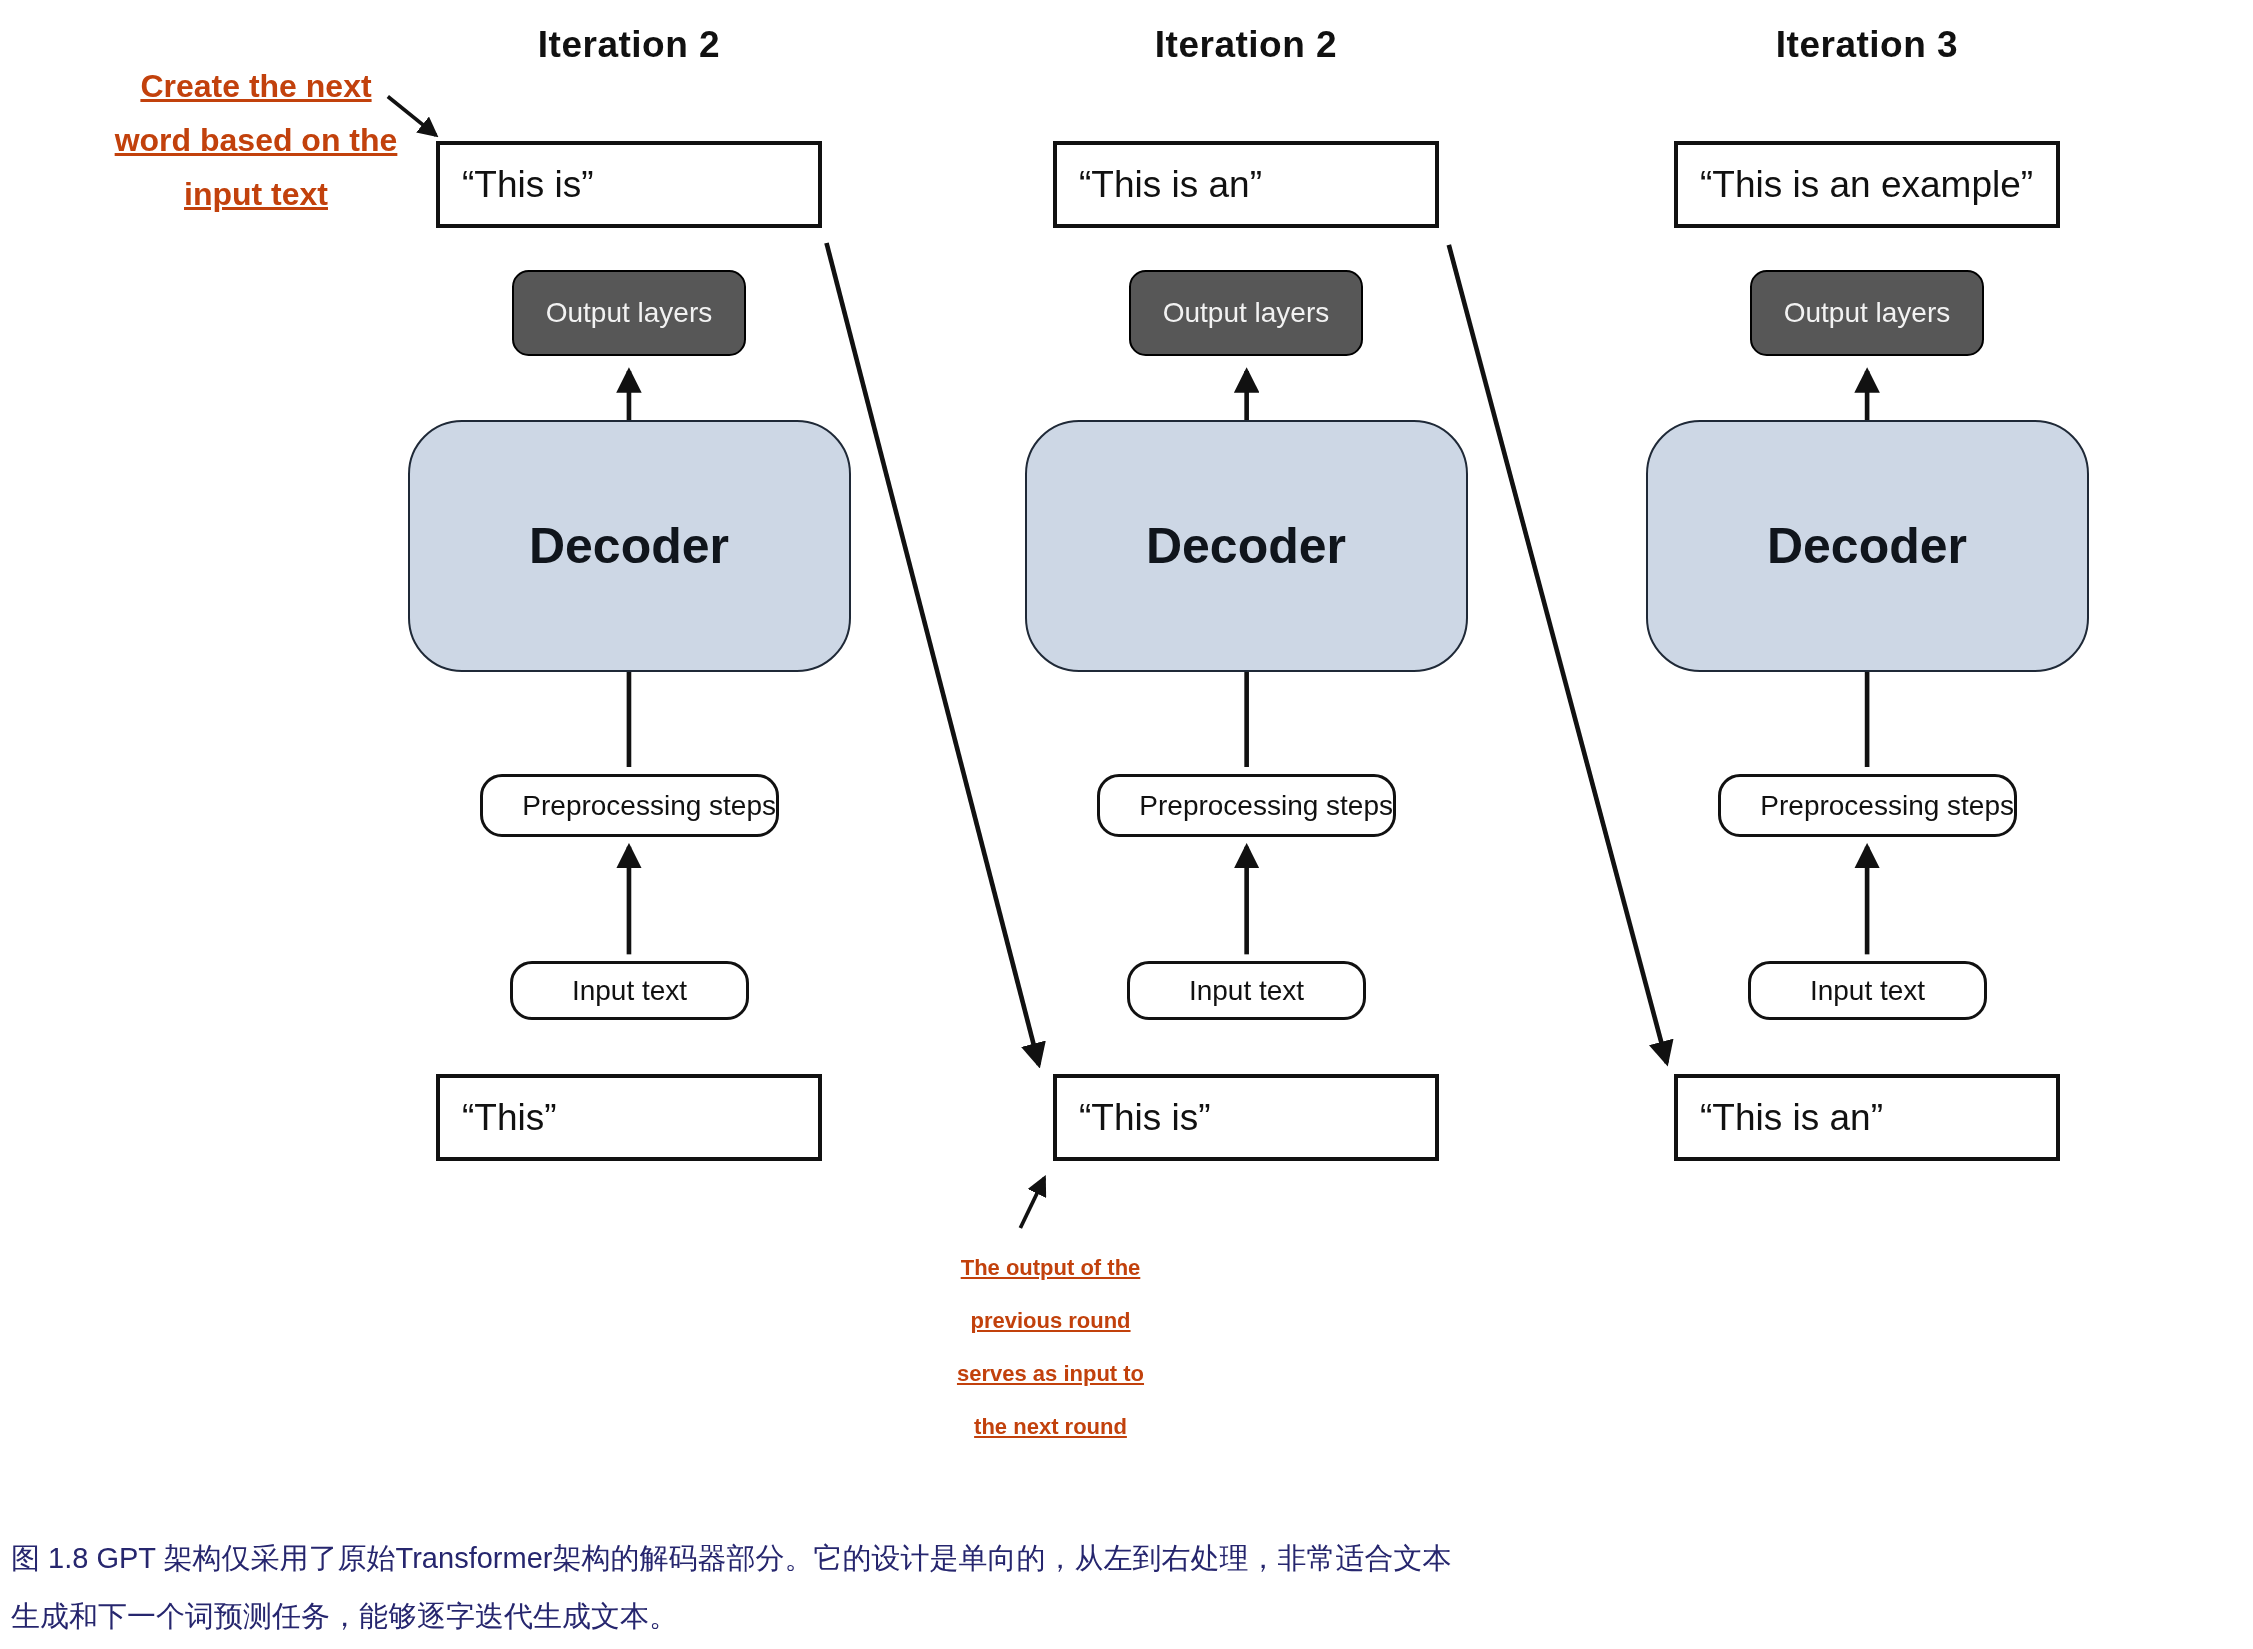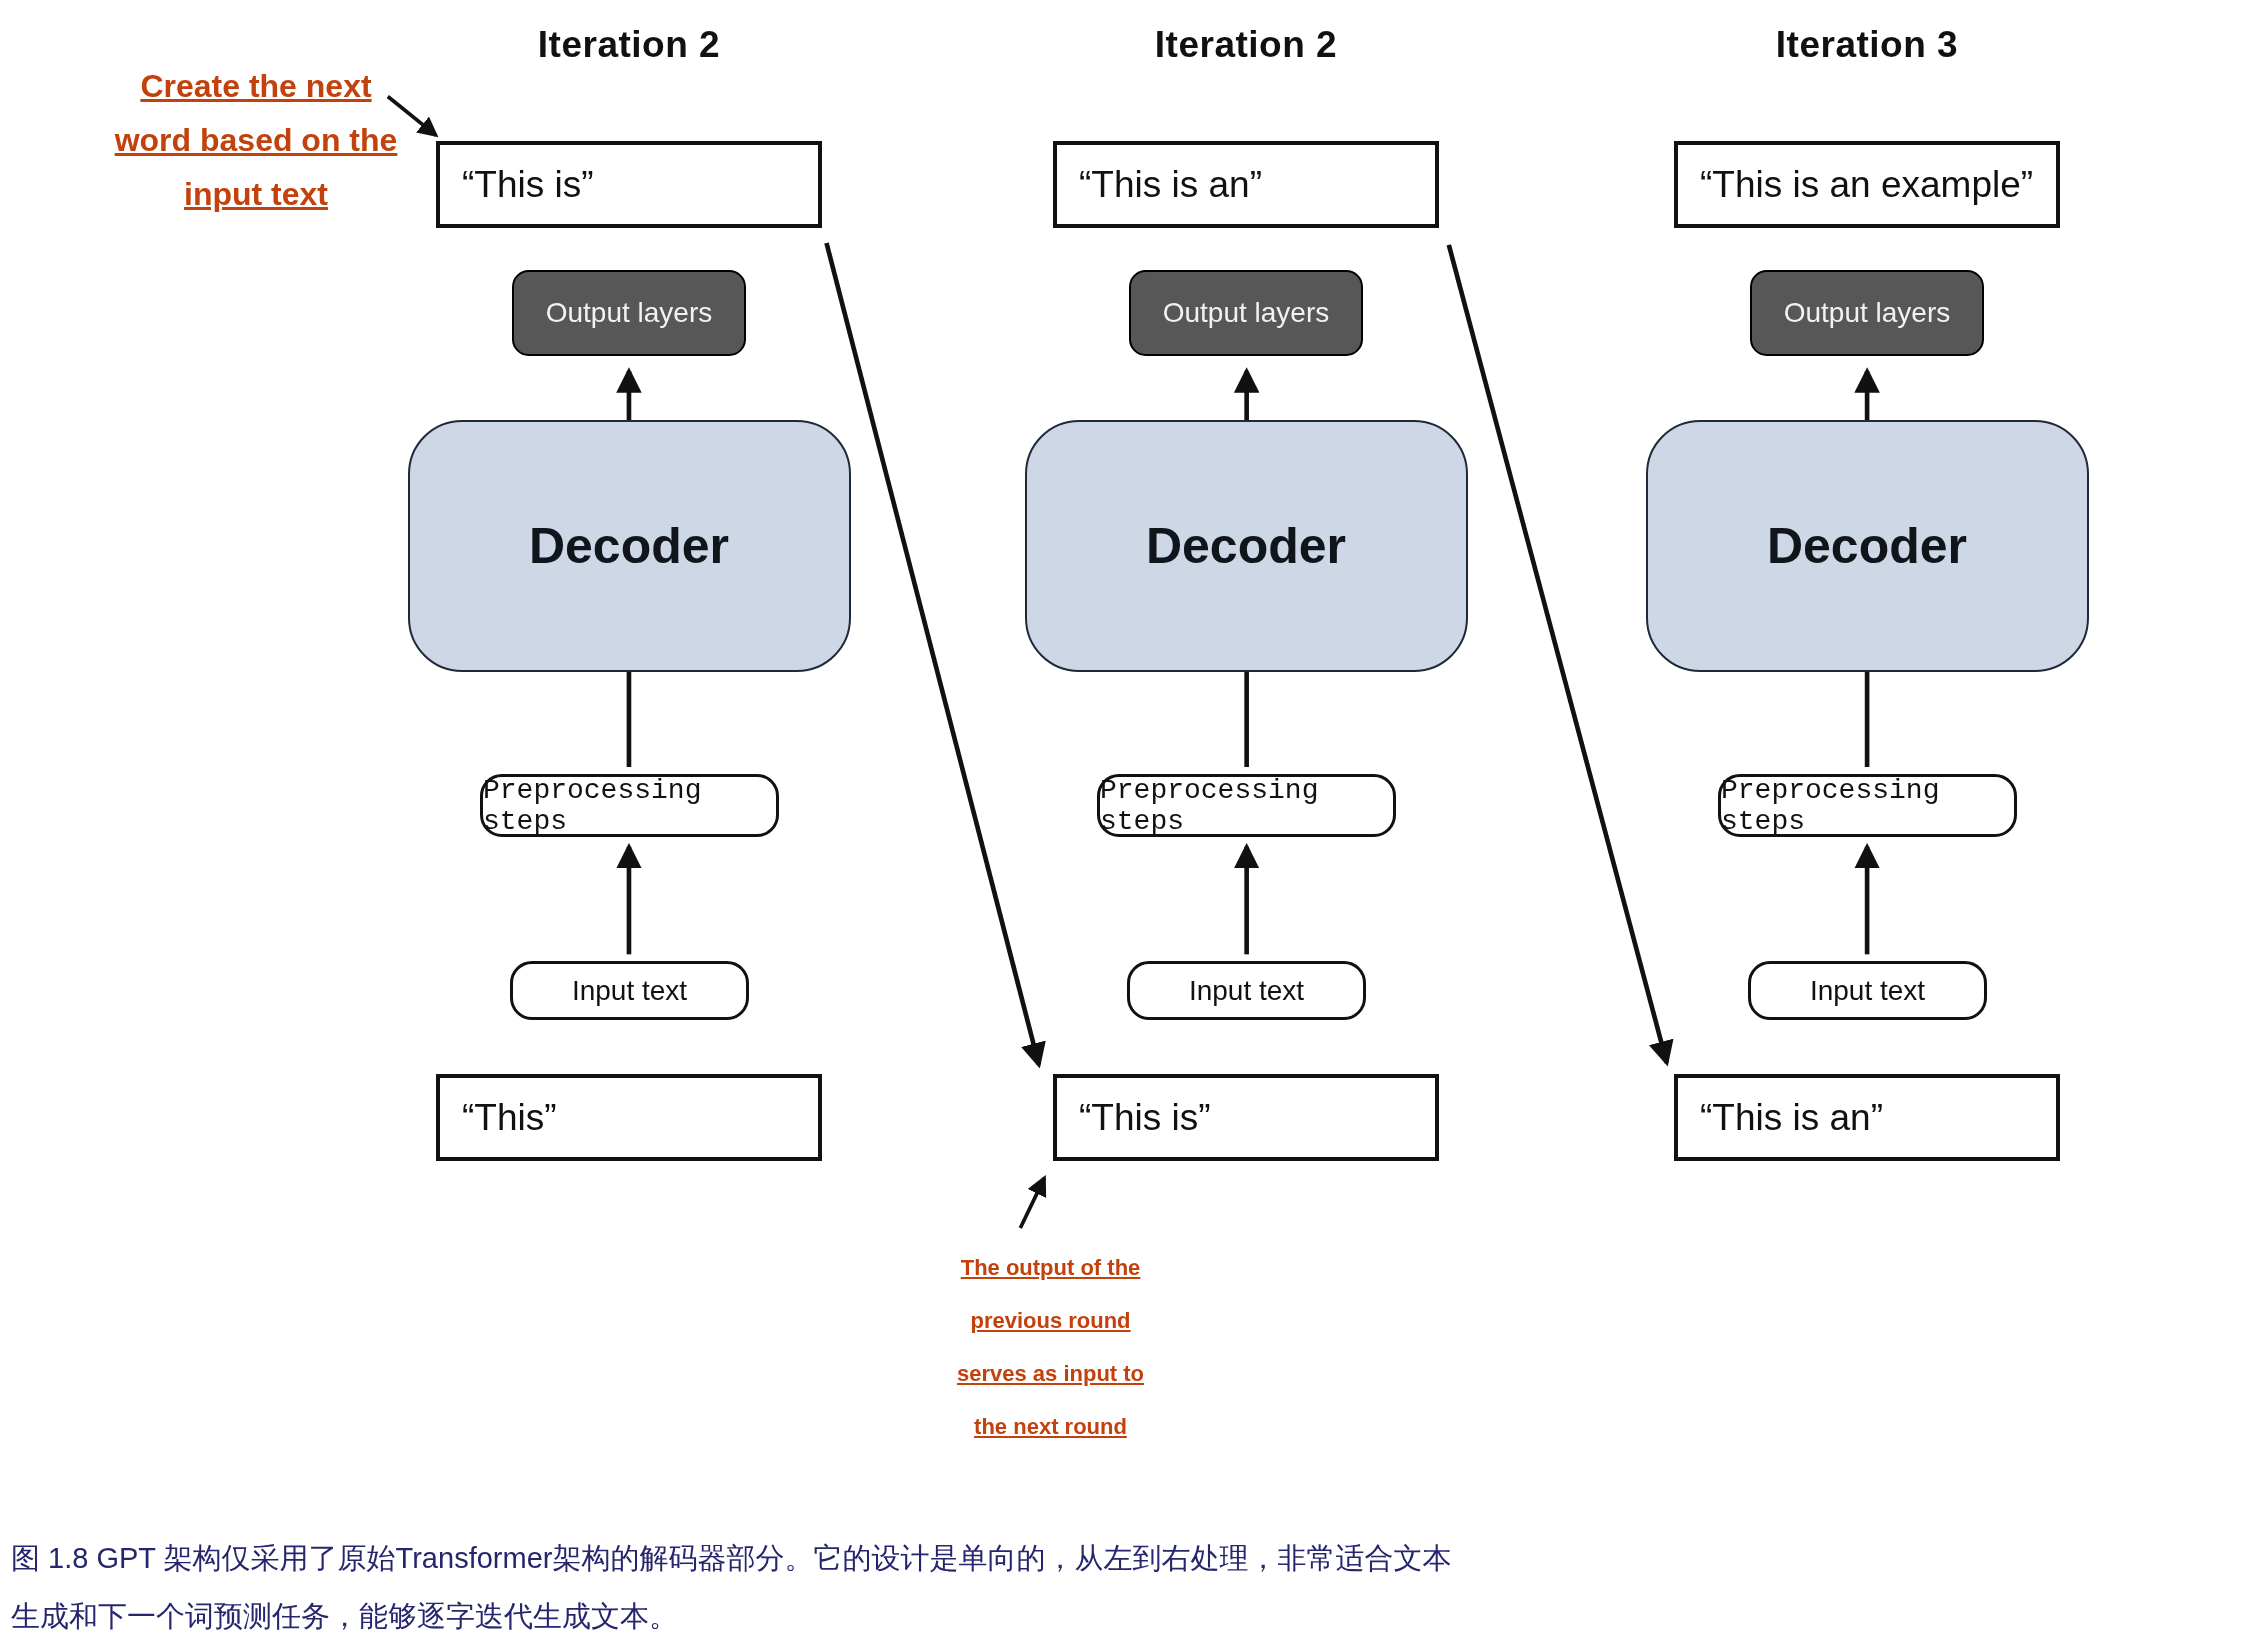--- a/index.html
+++ b/index.html
@@ -85,23 +85,22 @@
   .preprocessing {
     position: absolute;
     top: 774px; left: 92px;
     width: 299px; height: 63px;
     background: #ffffff;
     border: 3.7px solid #111111;
     border-radius: 22px;
     box-sizing: border-box;
     display: flex;
     align-items: center;
-    justify-content: flex-start;
+    justify-content: flex-end;
     font-size: 28px;
-    font-family: Liberation Mono, monospace;
   }
   .input-text {
     position: absolute;
     top: 961px; left: 122px;
     width: 239px; height: 59px;
     background: #ffffff;
     border: 3.7px solid #111111;
     border-radius: 22px;
     box-sizing: border-box;
     display: flex;

